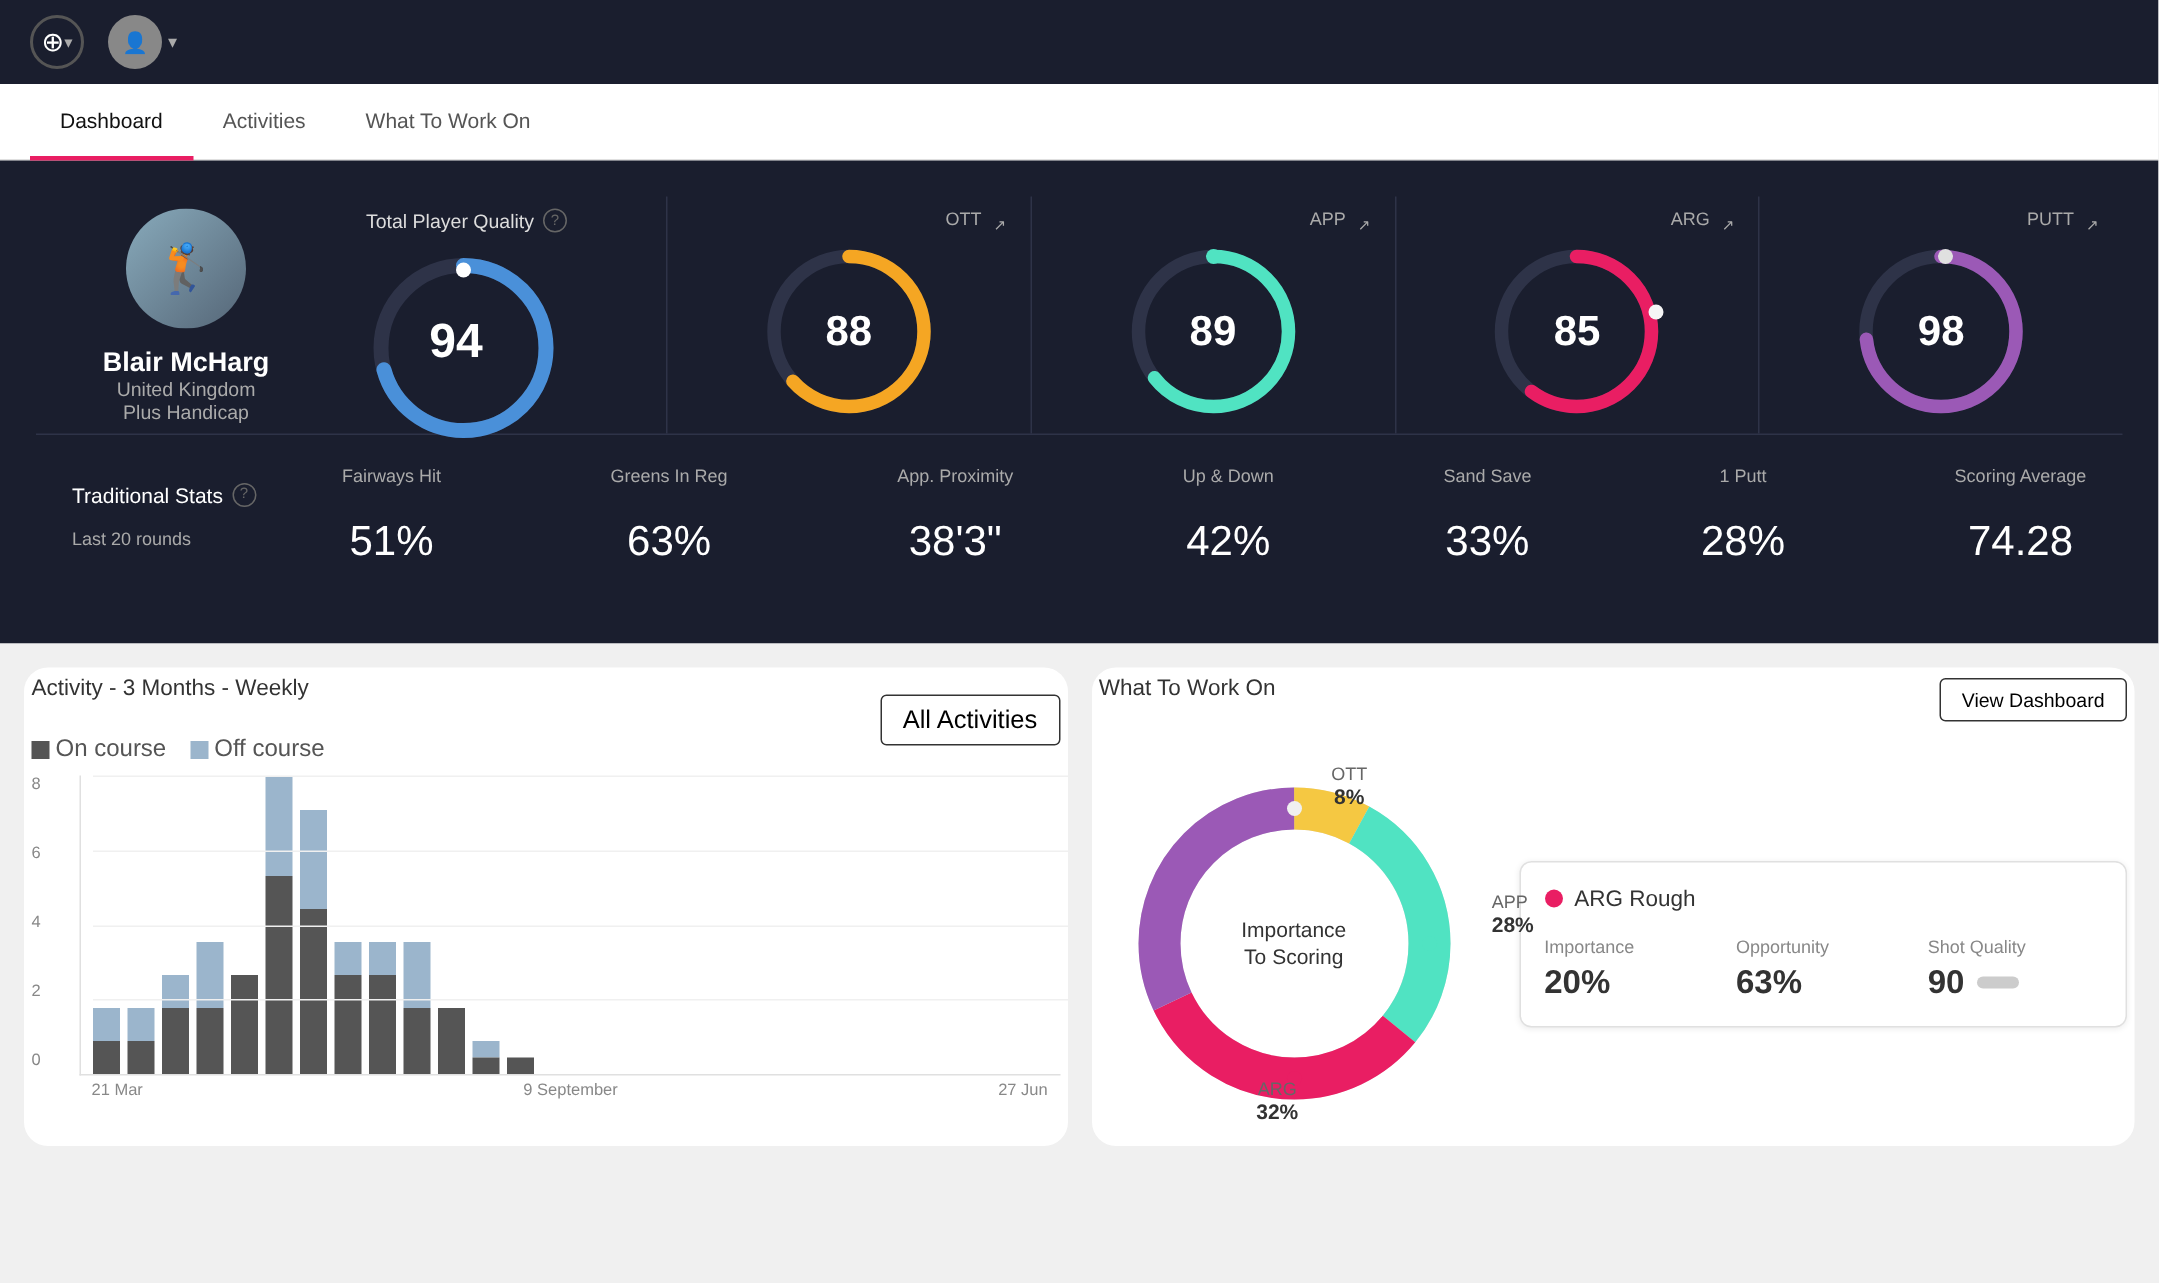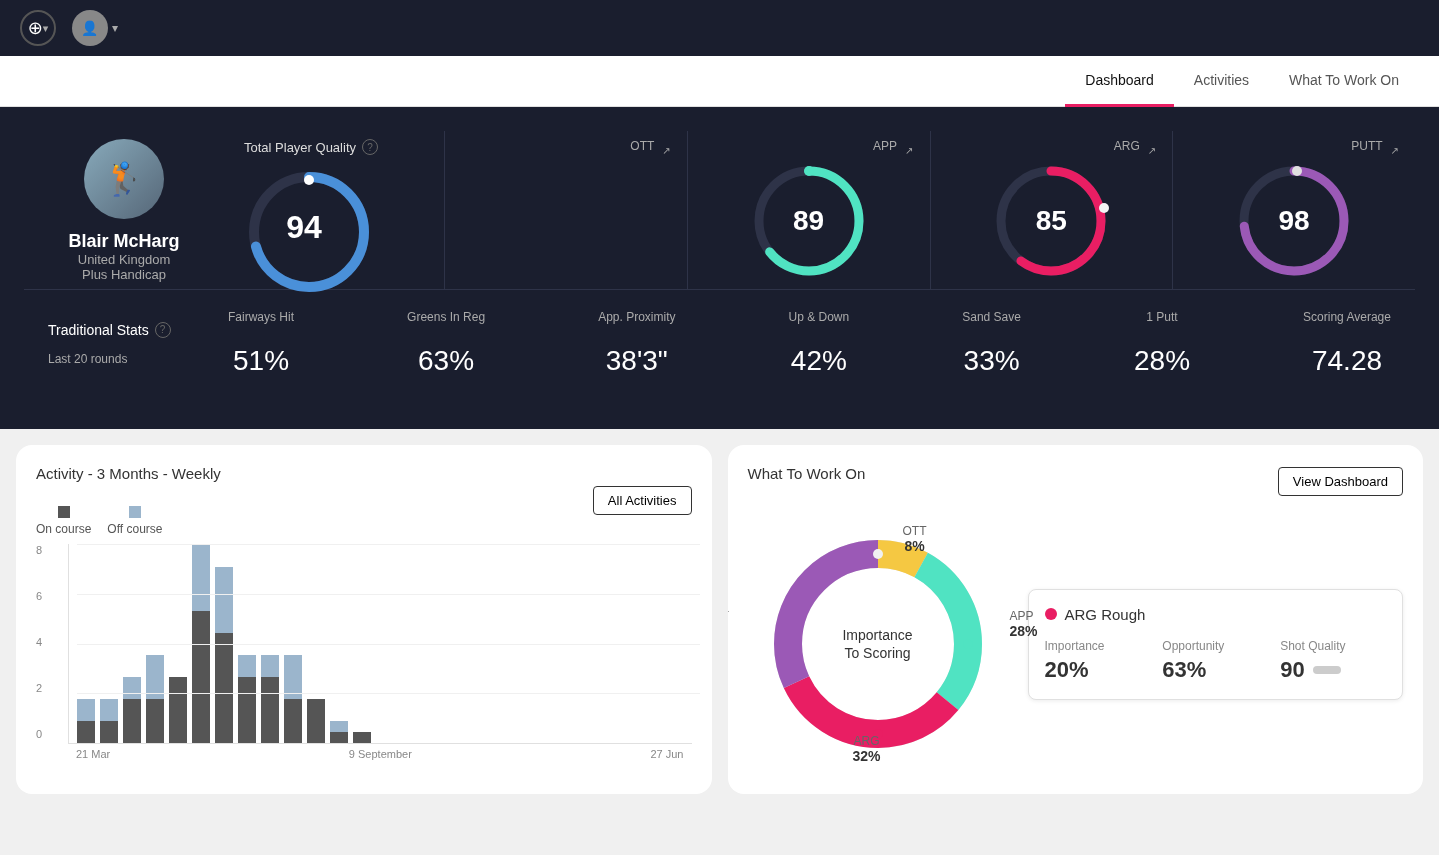--- a/index.html
+++ b/index.html
@@ -46,21 +46,20 @@
       color: #fff;
       font-size: 14px;
     }
 
     
     .nav-tabs {
       background: #fff;
       display: flex;
       border-bottom: 1px solid #e0e0e0;
       padding: 0 20px;
-      justify-content: flex-end;
     }
     .nav-tab {
       padding: 16px 20px;
       font-size: 14px;
       color: #555;
       cursor: pointer;
       border-bottom: 3px solid transparent;
       margin-bottom: -1px;
     }
     .nav-tab.active {
@@ -249,21 +248,21 @@
     .bottom-panels {
       display: flex;
       gap: 16px;
       padding: 16px;
       background: #f0f0f0;
     }
     .panel {
       background: #fff;
       border-radius: 16px;
       flex: 1;
-      padding: 20px;
+      padding: 5px;
       overflow: hidden;
     }
     .panel-title {
       font-size: 15px;
       font-weight: 500;
       color: #333;
       margin-bottom: 16px;
     }
 
     
@@ -275,32 +274,31 @@
     }
     .chart-legend {
       display: flex;
       gap: 16px;
       align-items: center;
     }
     .legend-item {
       display: flex;
       align-items: center;
       gap: 4px;
-      font-size: 12px;
+      font-size: 16px;
       color: #555;
-      flex-direction: column;
     }
     .legend-dot {
       width: 12px; height: 12px;
     }
     .all-activities-btn {
       border: 1px solid #333;
       background: #fff;
       padding: 6px 14px;
-      font-size: 13px;
+      font-size: 17px;
       cursor: pointer;
       border-radius: 4px;
     }
     .wtwo-header {
       display: flex;
       justify-content: space-between;
       align-items: center;
       margin-bottom: 16px;
     }
     .view-dashboard-btn {
@@ -427,20 +425,27 @@
         </div>
       </div>
 
       <div class="scores-section">
 
         <div class="score-card">
           <div class="score-label-row">
             <span class="score-label">OTT</span>
             <span class="trend-arrow">↗</span>
           </div>
+          <div class="gauge-wrap">
+            <svg class="gauge-svg" width="120" height="120">
+              <circle cx="60" cy="60" r="50" fill="none" stroke="#2e3348" stroke-width="9"></circle>
+              <circle cx="60" cy="60" r="50" fill="none" stroke="#f5a623" stroke-width="9" stroke-dasharray="277 314" stroke-dashoffset="78" stroke-linecap="round" transform="rotate(-90 60 60)"></circle>
+            </svg>
+            <span class="gauge-value" style="font-size:28px;">88</span>
+          </div>
         </div>
 
         <div class="score-card">
           <div class="score-label-row">
             <span class="score-label">APP</span>
             <span class="trend-arrow">↗</span>
           </div>
           <div class="gauge-wrap">
             <svg class="gauge-svg" width="120" height="120">
               <circle cx="60" cy="60" r="50" fill="none" stroke="#2e3348" stroke-width="9"></circle>

